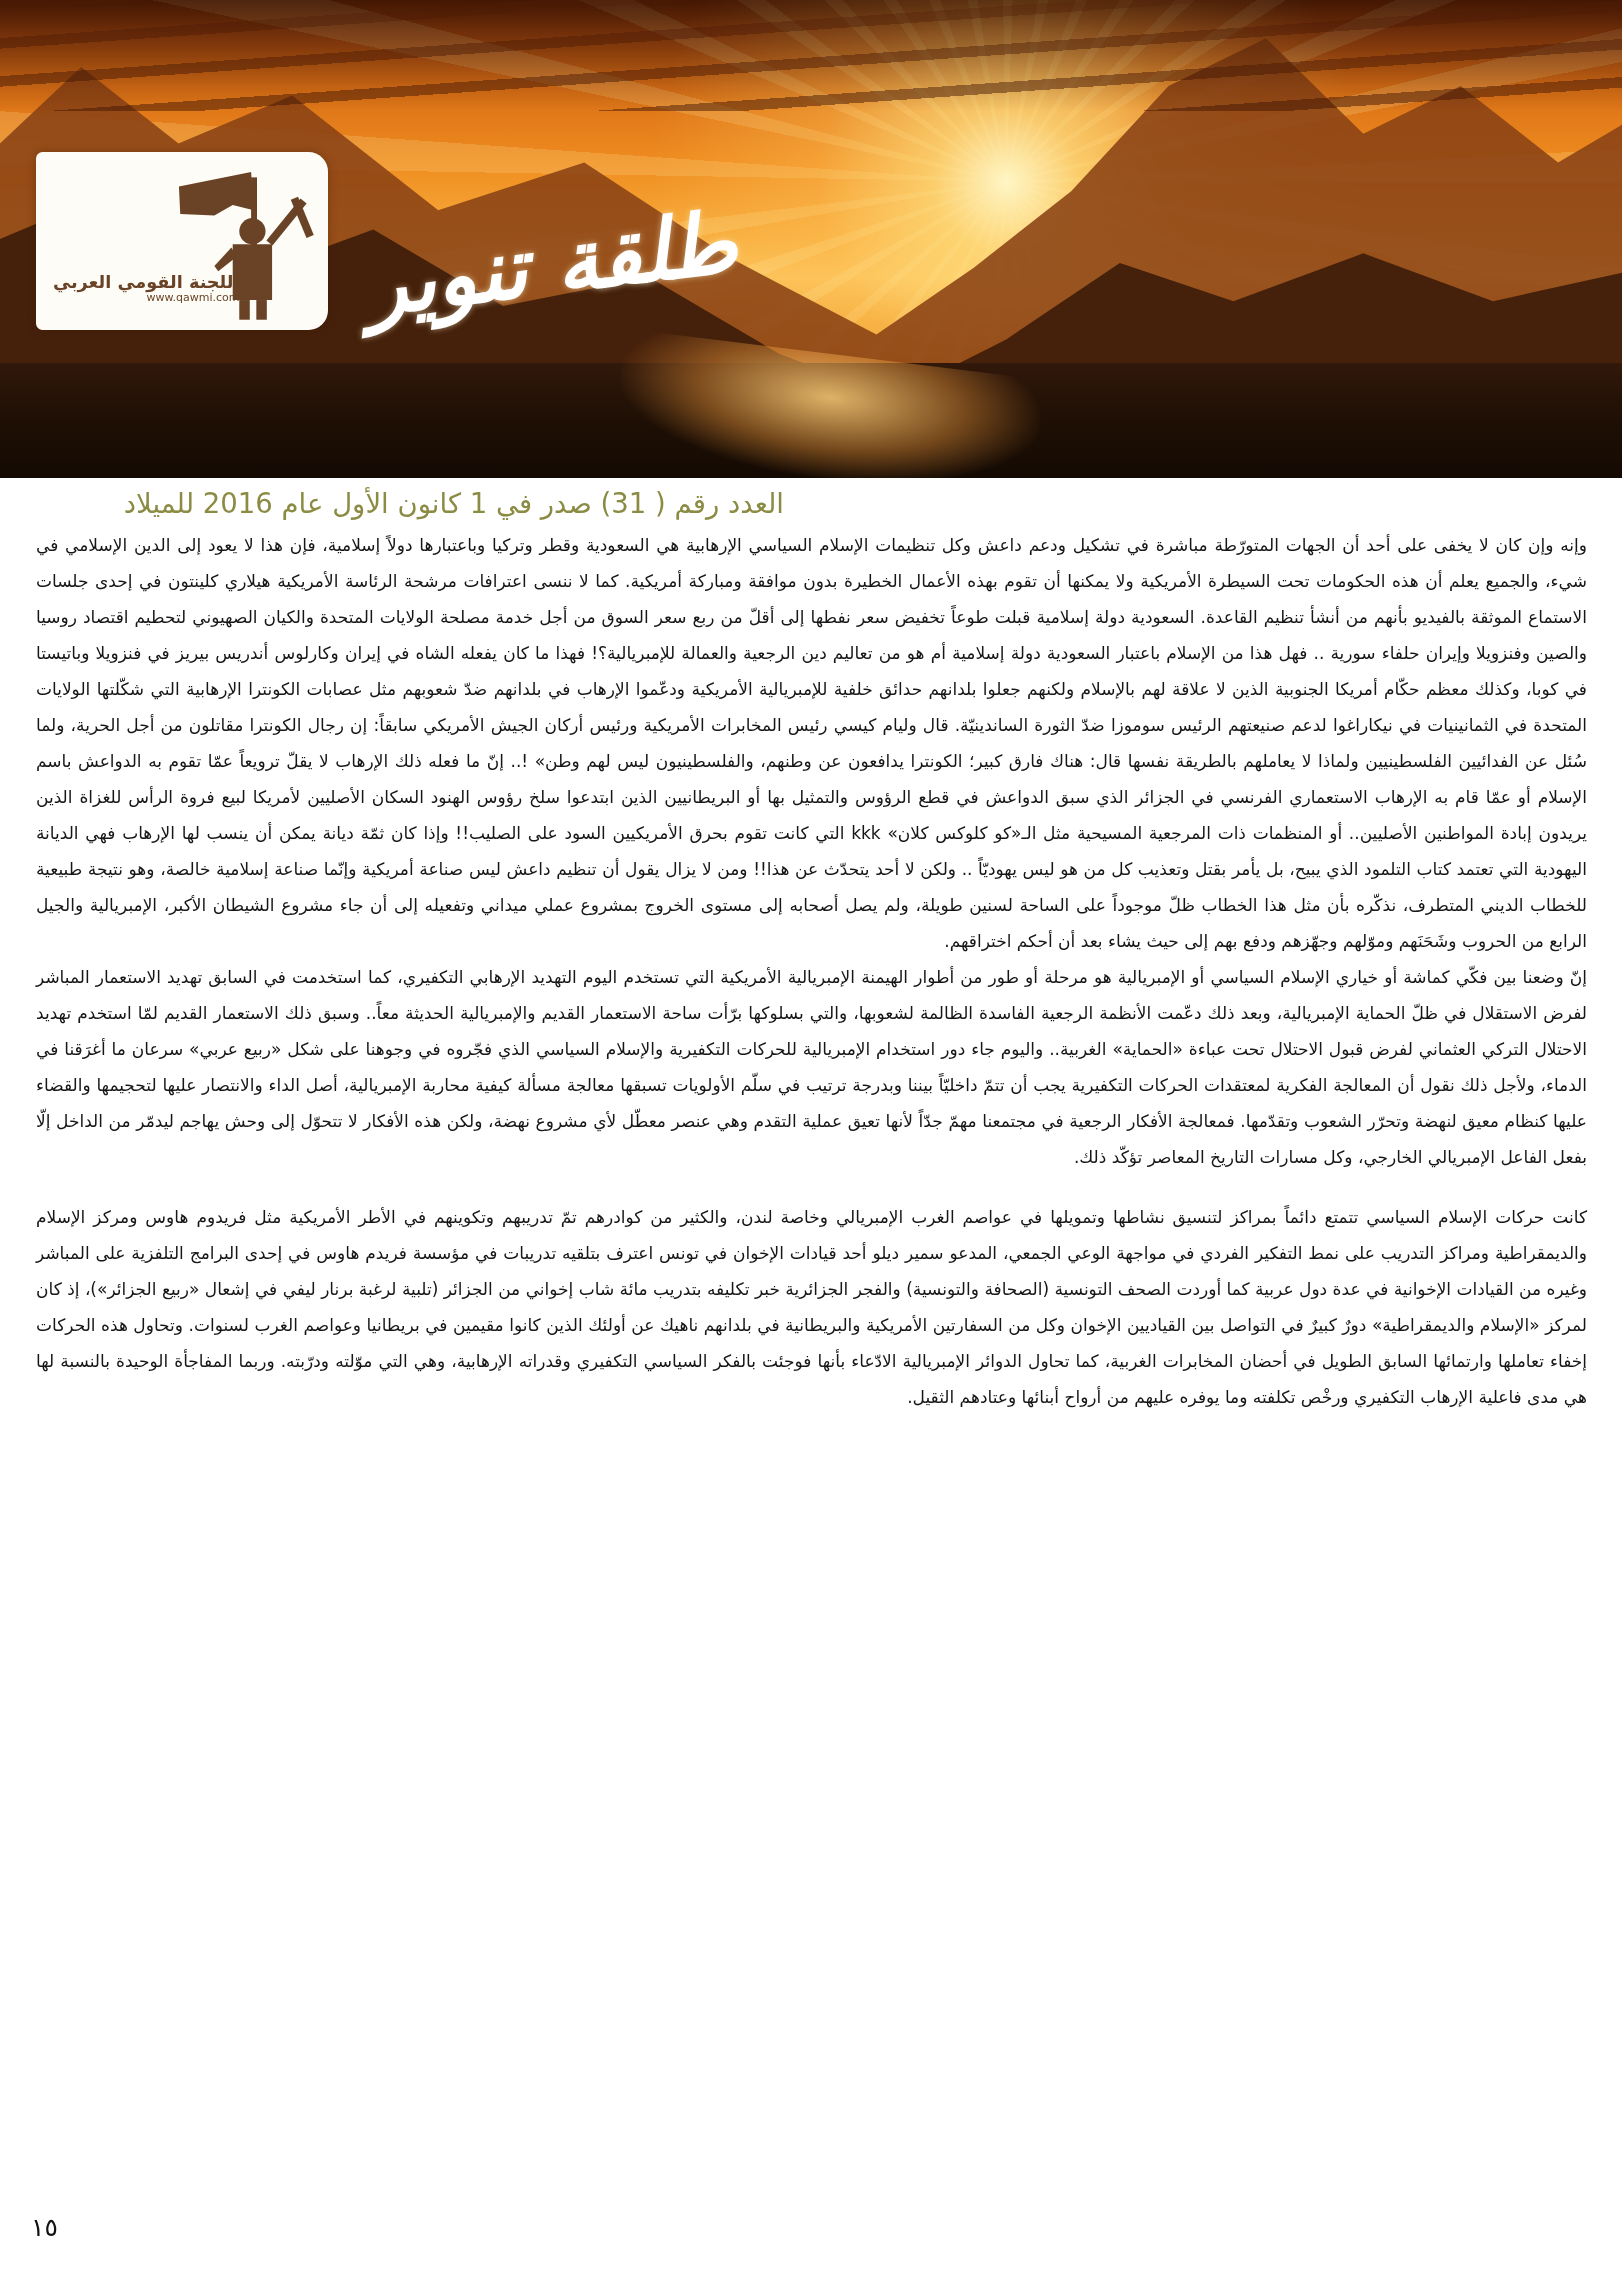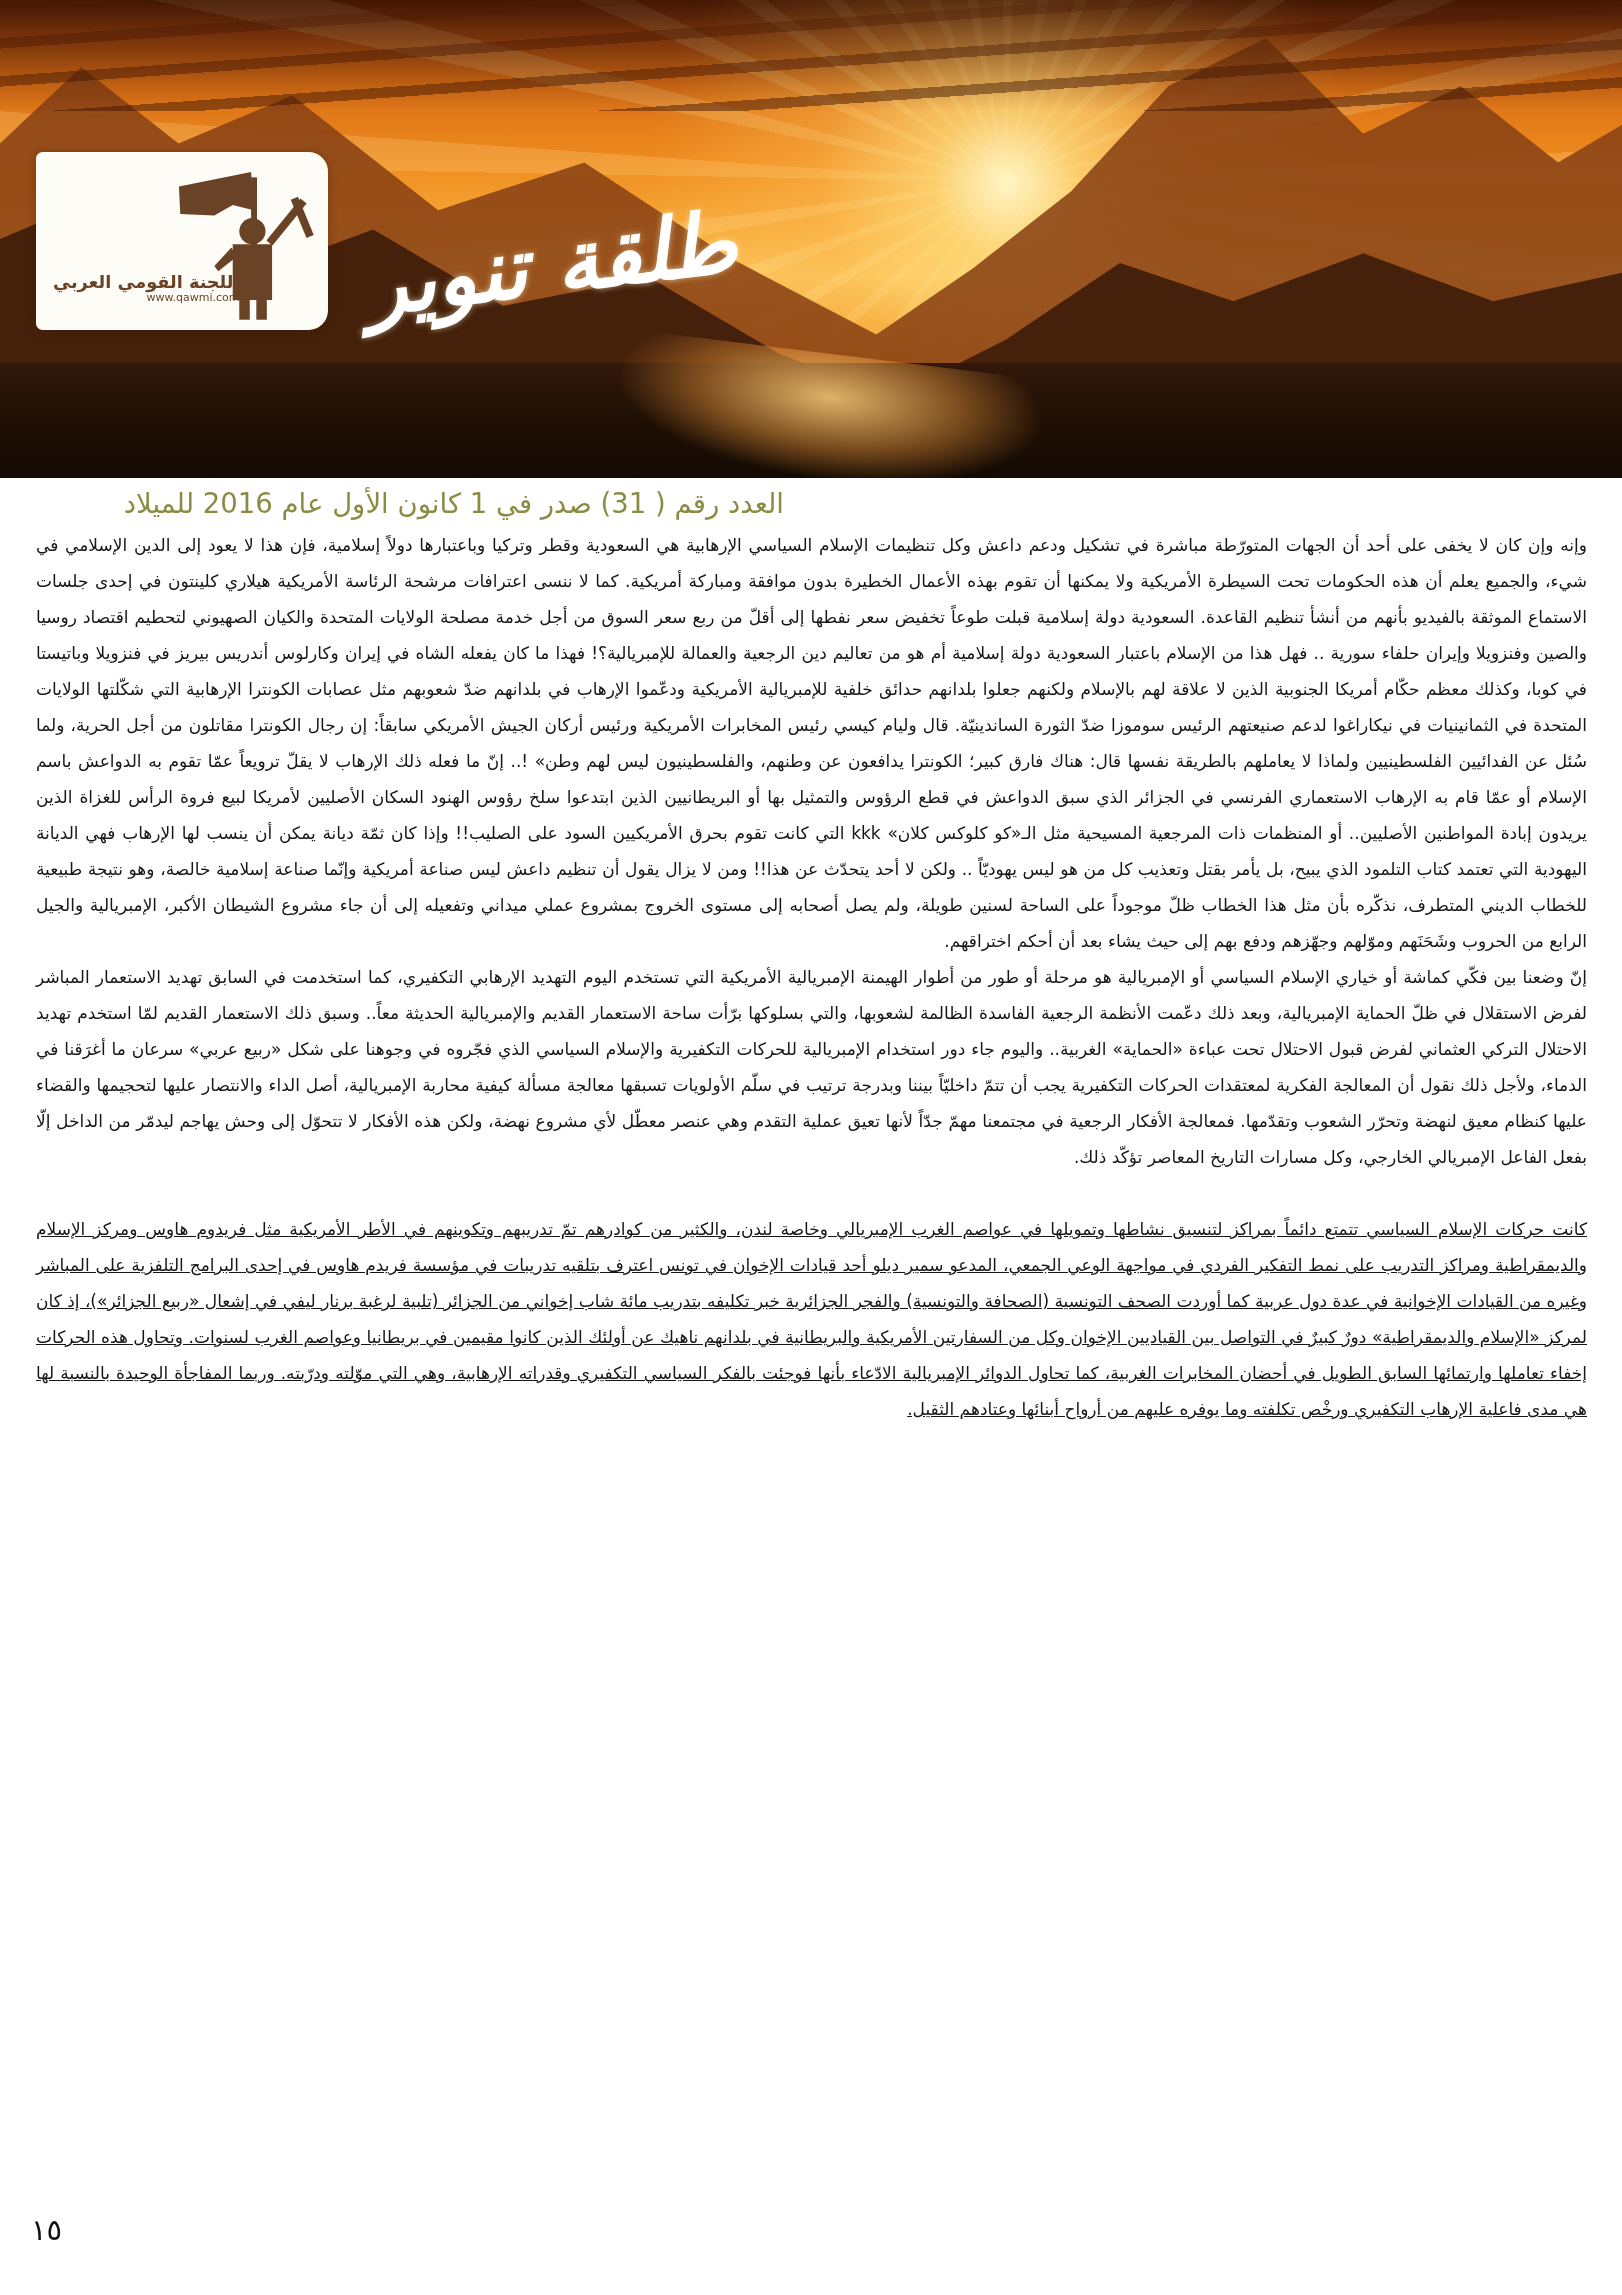--- a/index.html
+++ b/index.html
@@ -39,23 +39,23 @@
     display:flex;align-items:center;justify-content:center;
     color:#ffffff;font-size:84px;font-weight:bold;font-style:italic;white-space:nowrap;
     transform:rotate(-7deg);text-shadow:0 0 6.5px rgba(255,246,210,.55);}
   
   .issue-line{position:absolute;left:2px;top:482px;width:759px;direction:rtl;
     color:#8b8b44;font-size:27.5px;line-height:42px;white-space:nowrap;padding-left:23px;}
   
   .body-text{position:absolute;left:36px;top:527px;width:1551px;direction:rtl;
     color:#161616;font-size:17px;line-height:36px;text-align:justify;}
   .body-text p{margin:0;padding:0;}
-  .body-text p.gap{margin-top:36px;text-decoration:underline;}
+  .body-text p.gap{margin-top:24px;}
   
-  .pagenum{position:absolute;left:31px;top:2213px;color:#111;font-size:29px;}
+  .pagenum{position:absolute;left:31px;top:2213px;color:#111;font-size:25px;}
 </style>
 </head>
 <body>
 
 <div class="page">
 
   <div class="hero">
     <div class="sky"></div>
     <div class="rays"></div>
     <div class="sun"></div>

